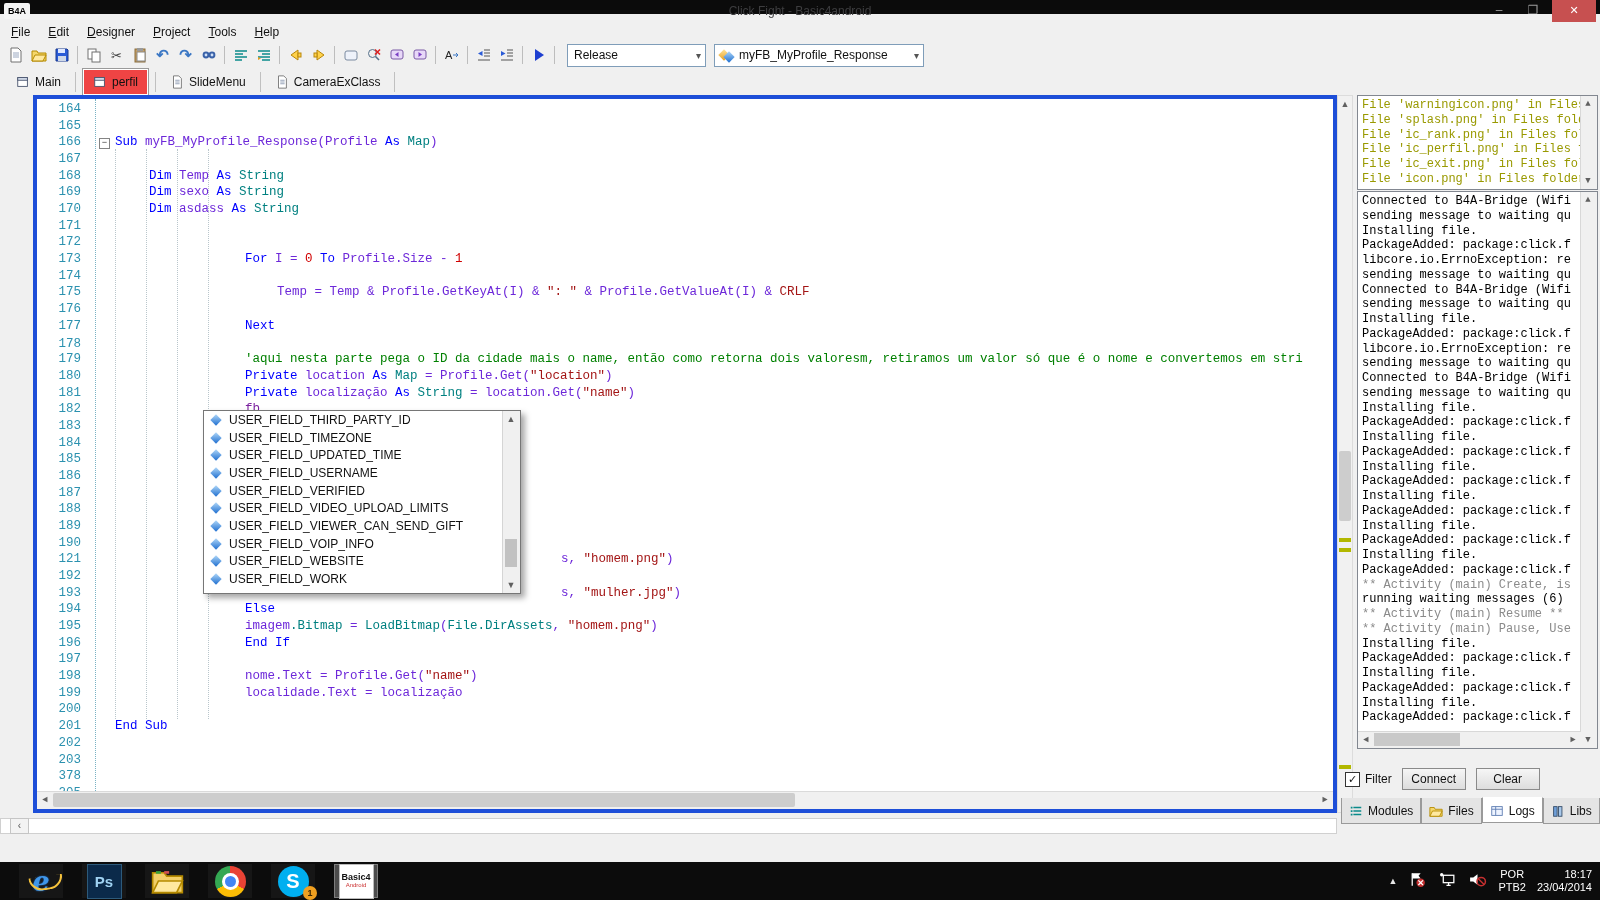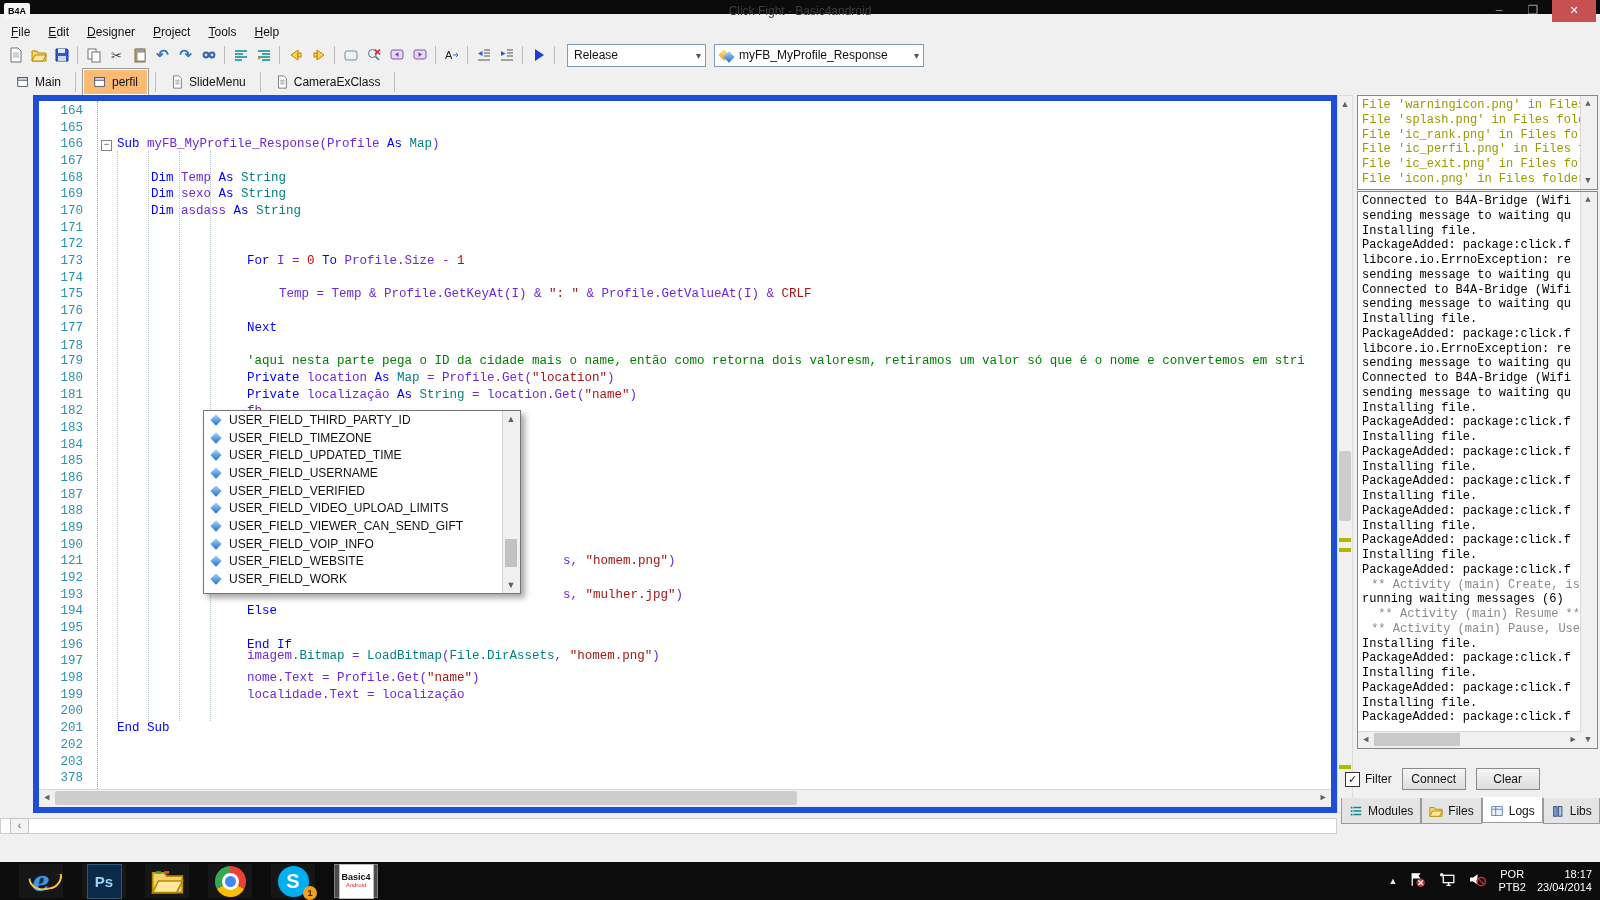--- a/index.html
+++ b/index.html
@@ -25,26 +25,26 @@
          padding:0 6px;position:relative;margin-left:8px;}
   .combo .arrow{position:absolute;right:4px;color:#555;font-size:10px;}
   .combo-release{width:125px;} .combo-module{width:178px;padding-left:24px;}
   .dia{display:inline-block;width:8px;height:8px;transform:rotate(45deg);
        background:linear-gradient(135deg,#aed6f8,#1f6fd0);}
   .dia-or{background:linear-gradient(135deg,#ffe39a,#e8a020);}
   .module-ico{position:absolute;left:5px;top:4px;width:14px;height:12px;}
   .module-ico .dia{position:absolute;}
   .tabstrip{position:absolute;left:0;top:68px;width:100%;height:27px;display:flex;align-items:center;padding-left:6px;}
   .mtab{display:flex;align-items:center;gap:5px;padding:3px 10px;height:20px;}
-  .mtab.selected{border:1px solid #9a9a9a;background:#fdba74;margin:0 2px;box-shadow:inset 0 0 0 1px #fff;}
+  .mtab.selected{border:1px solid #9a9a9a;background:#ef4444;margin:0 2px;box-shadow:inset 0 0 0 1px #fff;}
   .mtab svg{width:14px;height:14px;}
   .tabsep{width:1px;height:20px;background:#c0c0c0;margin:0 4px;}
   
   .editor{position:absolute;left:33px;top:95px;width:1304px;height:718px;background:#fff;
-          border:6px solid #1d4ed8;box-sizing:border-box;overflow:hidden;
+          border:4px solid #1d4ed8;box-sizing:border-box;overflow:hidden;
           font-family:"Liberation Mono",monospace;font-size:12.5px;}
   .cl{position:absolute;left:0;width:100%;height:17px;line-height:17px;white-space:pre;}
   .ln{position:absolute;left:0;width:44px;text-align:right;color:#2b91af;}
   .src{position:absolute;top:0;}
   .fold{position:absolute;left:62px;top:4px;width:9px;height:9px;border:1px solid #848484;background:#fff;
         font-size:9px;line-height:7px;text-align:center;color:#333;font-family:"Liberation Sans",sans-serif;}
   .k{color:#0000ff;} .t{color:#008080;} .s{color:#a31515;} .c{color:#008000;}
   .n{color:#d00000;} .p{color:#7b219f;} .d{color:#6d28d9;}
   .gutter-line{position:absolute;left:58px;top:0;height:700px;border-left:1px dotted #79b2c4;}
   .guide{position:absolute;border-left:1px dotted #b9c6cc;top:50px;height:570px;}
@@ -60,21 +60,21 @@
   .ac-item{display:flex;align-items:center;height:17.7px;padding-left:8px;gap:9px;white-space:nowrap;}
   .ac-sb{position:absolute;right:0;top:0;width:17px;height:100%;background:#f0f0f0;border-left:1px solid #d5d5d5;}
   .ac-thumb{position:absolute;left:2px;top:128px;width:12px;height:28px;background:#c2c2c2;}
   
   .files-box{position:absolute;left:1357px;top:95px;width:241px;height:95px;background:#fff;border:1px solid #828790;
              box-sizing:border-box;overflow:hidden;font-family:"Liberation Mono",monospace;font-size:12px;
              line-height:14.8px;color:#999900;padding:2px 0 0 4px;}
   .log-box{position:absolute;left:1357px;top:191px;width:241px;height:558px;background:#fff;border:1px solid #828790;
            box-sizing:border-box;overflow:hidden;font-family:"Liberation Mono",monospace;font-size:12px;line-height:14.75px;}
   .log-text{position:absolute;left:4px;top:2px;right:17px;bottom:17px;overflow:hidden;white-space:pre;color:#000;}
-  .muted{color:#8a8a8a;text-align:right;}
+  .muted{color:#8a8a8a;}
   .panel-vsb{position:absolute;right:0;top:0;width:16px;bottom:0;background:#f0f0f0;border-left:1px solid #d8d8d8;}
   .panel-hsb{position:absolute;left:0;bottom:0;height:16px;right:16px;background:#f0f0f0;border-top:1px solid #d8d8d8;}
   .panel-hthumb{position:absolute;left:16px;top:1px;height:13px;width:86px;background:#c9c9c9;}
   .log-controls{position:absolute;left:1345px;top:764px;width:255px;height:30px;display:flex;align-items:center;gap:10px;}
   .chk{width:13px;height:13px;border:1px solid #333;background:#fff;display:inline-flex;align-items:center;justify-content:center;font-size:11px;}
   .push-btn{border:1px solid #8a8a8a;background:linear-gradient(#f6f6f6,#ddd);padding:3px 0;width:62px;text-align:center;}
   .panel-tabs{position:absolute;left:1341px;top:798px;height:26px;display:flex;}
   .ptab{display:flex;align-items:center;gap:5px;padding:4px 7px;border:1px solid #9a9a9a;border-top:none;
         background:#e4e4e4;font-size:12px;}
   .ptab.selected{background:#fff;border-top:1px solid #fff;position:relative;top:-1px;padding-top:5px;}
@@ -395,21 +395,21 @@
         <div class="cl" style="top: 352.28px;"><span class="ln">185</span></div>
         <div class="cl" style="top: 368.96px;"><span class="ln">186</span></div>
         <div class="cl" style="top: 385.64px;"><span class="ln">187</span></div>
         <div class="cl" style="top: 402.32px;"><span class="ln">188</span></div>
         <div class="cl" style="top: 419px;"><span class="ln">189</span></div>
         <div class="cl" style="top: 435.68px;"><span class="ln">190</span></div>
         <div class="cl" style="top: 452.36px;"><span class="ln">121</span><span class="src" style="left: 524px;"><span class="d">s, </span><span class="s">"homem.png"</span><span class="d">)</span></span></div>
         <div class="cl" style="top: 469.04px;"><span class="ln">192</span></div>
         <div class="cl" style="top: 485.72px;"><span class="ln">193</span><span class="src" style="left: 524px;"><span class="d">s, </span><span class="s">"mulher.jpg"</span><span class="d">)</span></span></div>
         <div class="cl" style="top: 502.4px;"><span class="ln">194</span><span class="src" style="left: 208px;"><span class="k">Else</span></span></div>
-        <div class="cl" style="top: 519.08px;"><span class="ln">195</span><span class="src" style="left: 208px; margin-top: 28px;"><span class="d">imagem</span><span class="t">.Bitmap</span><span class="d"> = </span><span class="t">LoadBitmap</span><span class="d">(</span><span class="t">File.DirAssets</span><span class="d">, </span><span class="s">"homem.png"</span><span class="d">)</span></span></div>
+        <div class="cl" style="top: 519.08px;"><span class="ln">195</span><span class="src" style="left: 208px;"><span class="d">imagem</span><span class="t">.Bitmap</span><span class="d"> = </span><span class="t">LoadBitmap</span><span class="d">(</span><span class="t">File.DirAssets</span><span class="d">, </span><span class="s">"homem.png"</span><span class="d">)</span></span></div>
         <div class="cl" style="top: 535.76px;"><span class="ln">196</span><span class="src" style="left: 208px;"><span class="k">End If</span></span></div>
         <div class="cl" style="top: 552.44px;"><span class="ln">197</span></div>
         <div class="cl" style="top: 569.12px;"><span class="ln">198</span><span class="src" style="left: 208px;"><span class="d">nome.Text = Profile.Get(</span><span class="s">"name"</span><span class="d">)</span></span></div>
         <div class="cl" style="top: 585.8px;"><span class="ln">199</span><span class="src" style="left: 208px;"><span class="d">localidade.Text = localização</span></span></div>
         <div class="cl" style="top: 602.48px;"><span class="ln">200</span></div>
         <div class="cl" style="top: 619.16px;"><span class="ln">201</span><span class="src" style="left: 78px;"><span class="k">End Sub</span></span></div>
         <div class="cl" style="top: 635.84px;"><span class="ln">202</span></div>
         <div class="cl" style="top: 652.52px;"><span class="ln">203</span></div>
         <div class="cl" style="top: 669.2px;"><span class="ln">378</span></div>
         <div class="cl" style="top: 685.88px;"><span class="ln">205</span></div>

